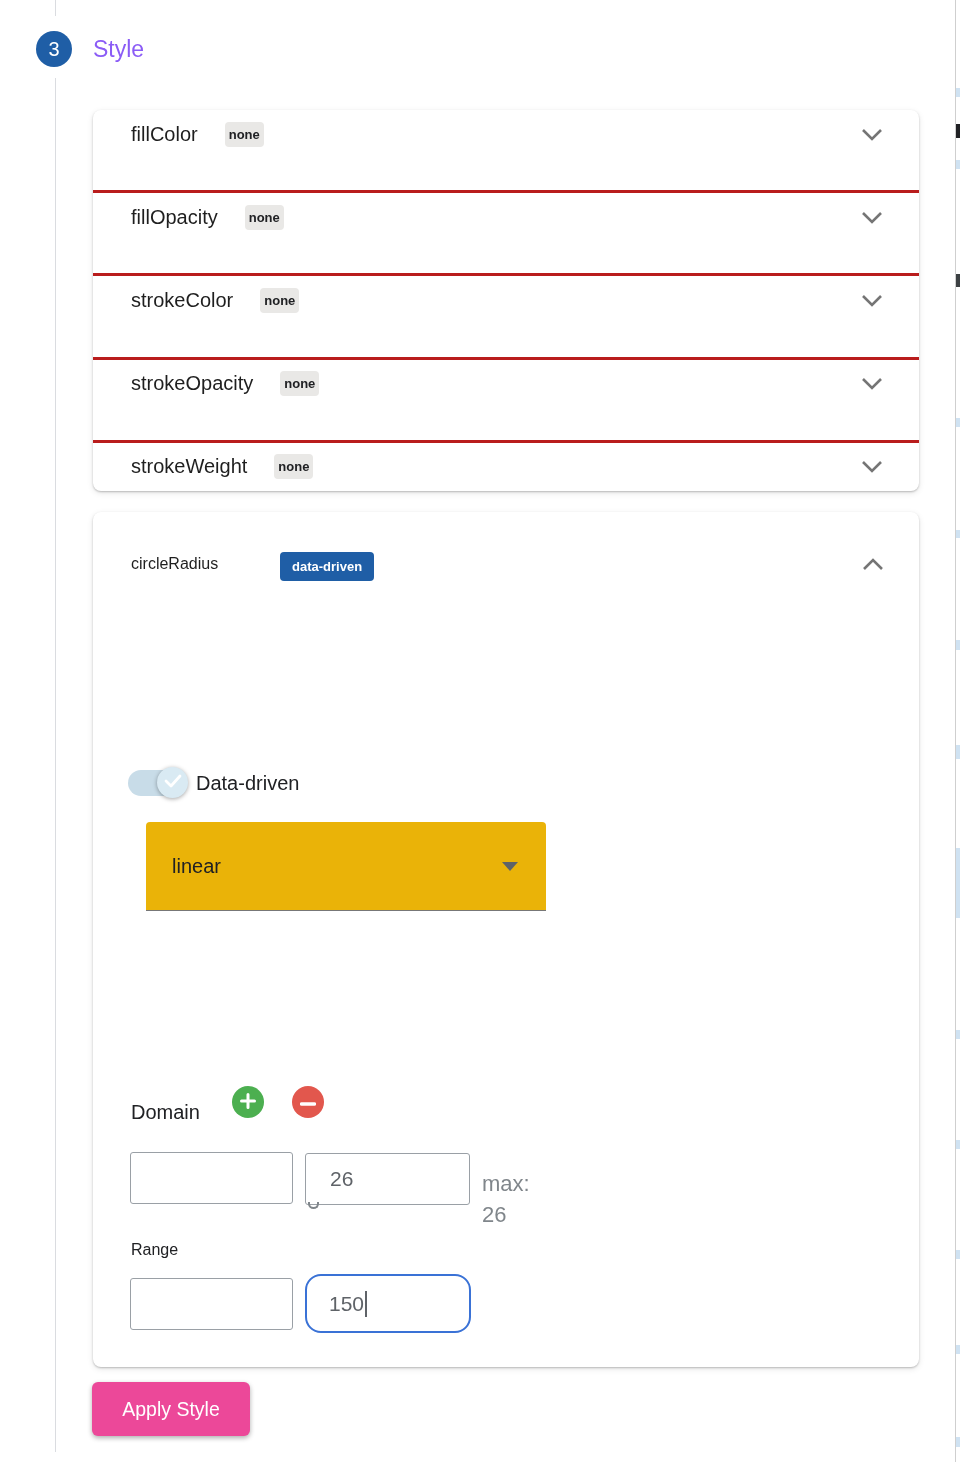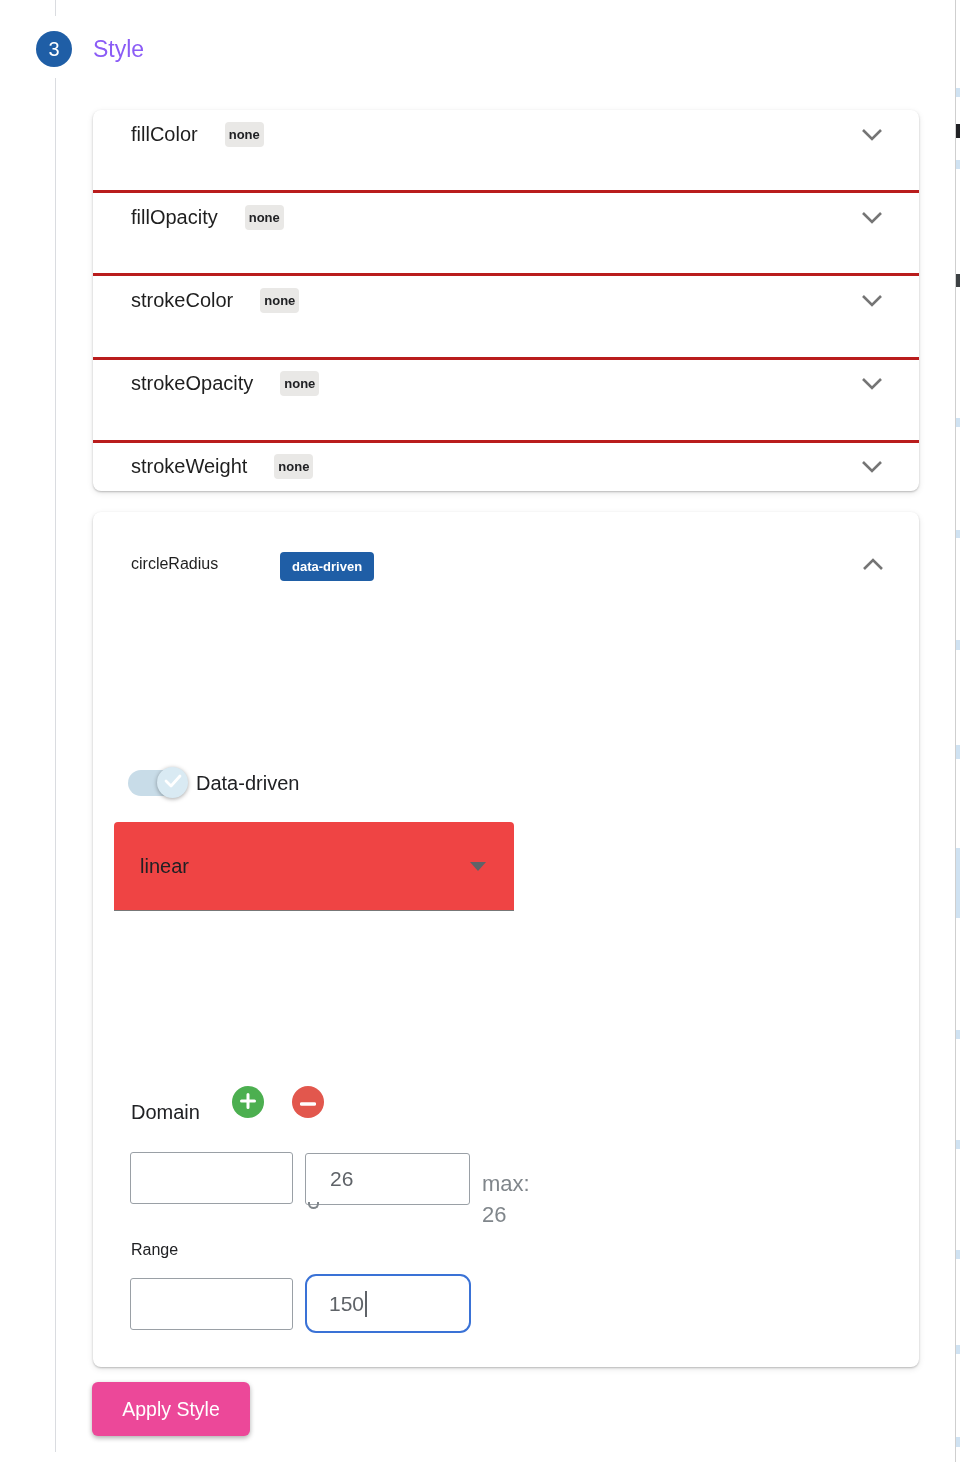--- a/index.html
+++ b/index.html
@@ -36,21 +36,21 @@
   .description { position:absolute; left:38px; top:129px; width:780px; font-size:20px;
     line-height:28px; color:#3c4043; white-space:pre-line; }
 
   .toggle-track { position:absolute; left:35px; top:258px; width:50px; height:26px;
     border-radius:13px; background:#c8dce8; cursor:pointer; }
   .toggle-thumb { position:absolute; left:64px; top:255px; width:31px; height:31px;
     border-radius:50%; background:#d9eaf3; box-shadow:0 1px 4px rgba(0,0,0,.35);
     display:flex; align-items:center; justify-content:center; }
   .toggle-label { position:absolute; left:103px; top:260px; font-size:20px; color:#202124; }
 
-  .select { position:absolute; left:21px; width:400px; height:89px; background:#ef4444;
+  .select { position:absolute; left:53px; width:400px; height:89px; background:#eab308;
     border-bottom:1px solid #777; border-radius:4px 4px 0 0; cursor:pointer; }
   .select1 { top:310px; } .select2 { top:431px; }
   .select-value { position:absolute; left:26px; top:50%; transform:translateY(-50%);
     font-size:20px; color:#202124; }
   .select-arrow { position:absolute; right:28px; top:50%; margin-top:-4px; width:0; height:0;
     border-left:8px solid transparent; border-right:8px solid transparent; border-top:9px solid #5f6368; }
 
   .domain-label { position:absolute; left:38px; top:589px; font-size:20px; }
   .circle-btn { position:absolute; top:574px; width:32px; height:32px; border-radius:50%;
     display:flex; align-items:center; justify-content:center; cursor:pointer; border:none; }
@@ -62,21 +62,21 @@
   .domain-min { left:37px; top:640px; width:163px; height:52px; }
   .domain-max { left:212px; top:641px; width:165px; height:52px; padding-left:24px; }
   .stray-glyph { position:absolute; left:215px; top:690px; width:11px; height:7px;
     border:2px solid #80868b; border-top:none; border-radius:0 0 7px 7px; }
   .max-hint { position:absolute; left:389px; top:656px; font-size:22px; line-height:31px;
     color:#80868b; white-space:pre-line; }
 
   .range-label { position:absolute; left:38px; top:729px; font-size:16px; }
   .range-min { left:37px; top:766px; width:163px; height:52px; }
   .range-max { left:212px; top:762px; width:166px; height:59px; border:2.5px solid #3a72d6;
-    border-radius:11px; padding-left:22px; color:#5f6368; }
+    border-radius:16px; padding-left:22px; color:#5f6368; }
   .caret { display:inline-block; width:2px; height:26px; background:#5f6368; margin-left:1px; }
 
   .apply-btn { position:absolute; left:92px; top:1382px; width:158px; height:54px;
     background:#ec4899; border:none; border-radius:6px; color:#fff; font-size:19.5px;
     font-weight:500; font-family:"Liberation Sans", sans-serif; display:flex; align-items:center;
     justify-content:center; box-shadow:0 2px 5px rgba(0,0,0,.32); cursor:pointer; }
 
   
   .panel-divider { position:absolute; left:955px; top:0; width:1px; height:1462px; background:#cfcfcf; }
   .sliver { position:absolute; left:956px; top:0; width:4px; height:1462px; background:#fff; }

